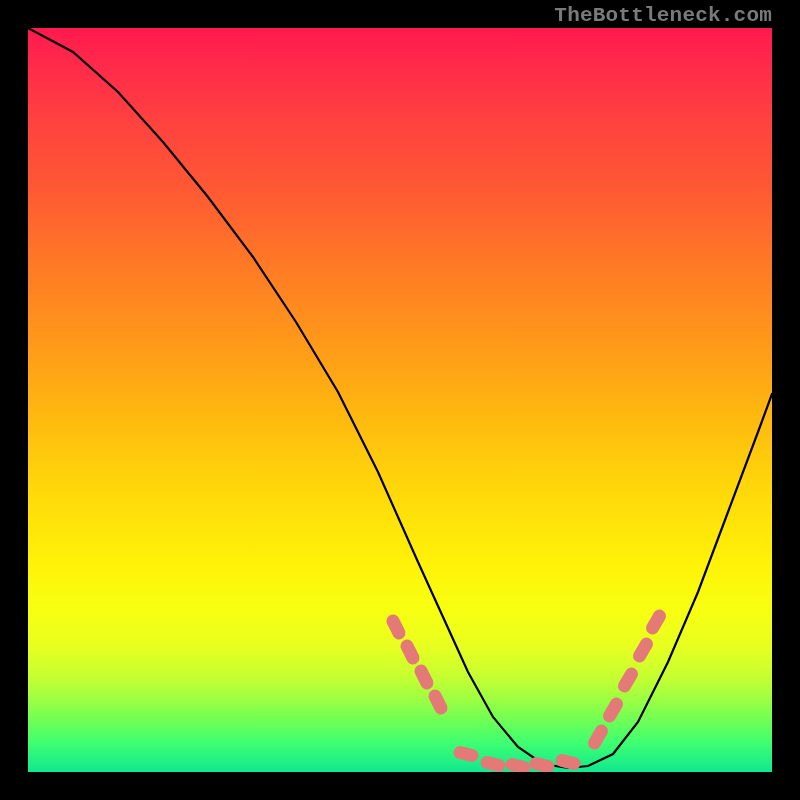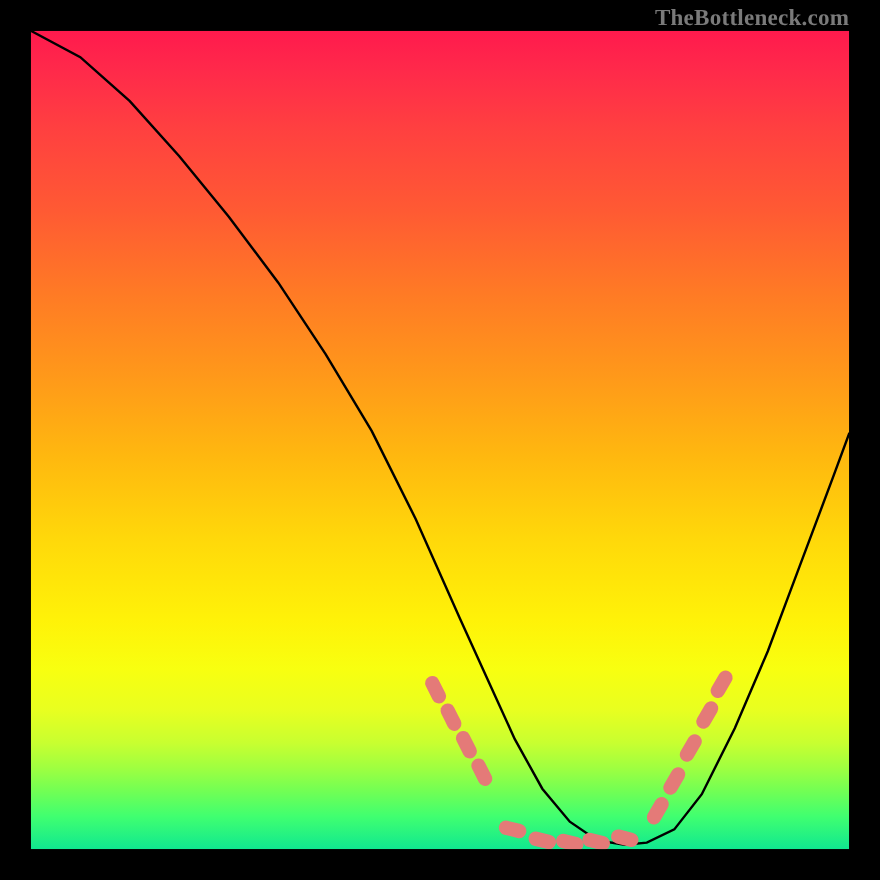--- a/index.html
+++ b/index.html
@@ -58,21 +58,21 @@
     left: 0;
     top: 0;
     width: 100%;
     height: 100%;
   }
   .watermark {
     position: absolute;
     top: 4px;
     right: 28px;
     color: #7a7a7a;
-    font-family: Liberation Serif, serif;
+    font-family: Liberation Mono, monospace;
     font-size: 21px;
     font-weight: 600;
     letter-spacing: 0.2px;
   }
 </style>
 </head>
 <body>
 
 <div class="frame">
 

